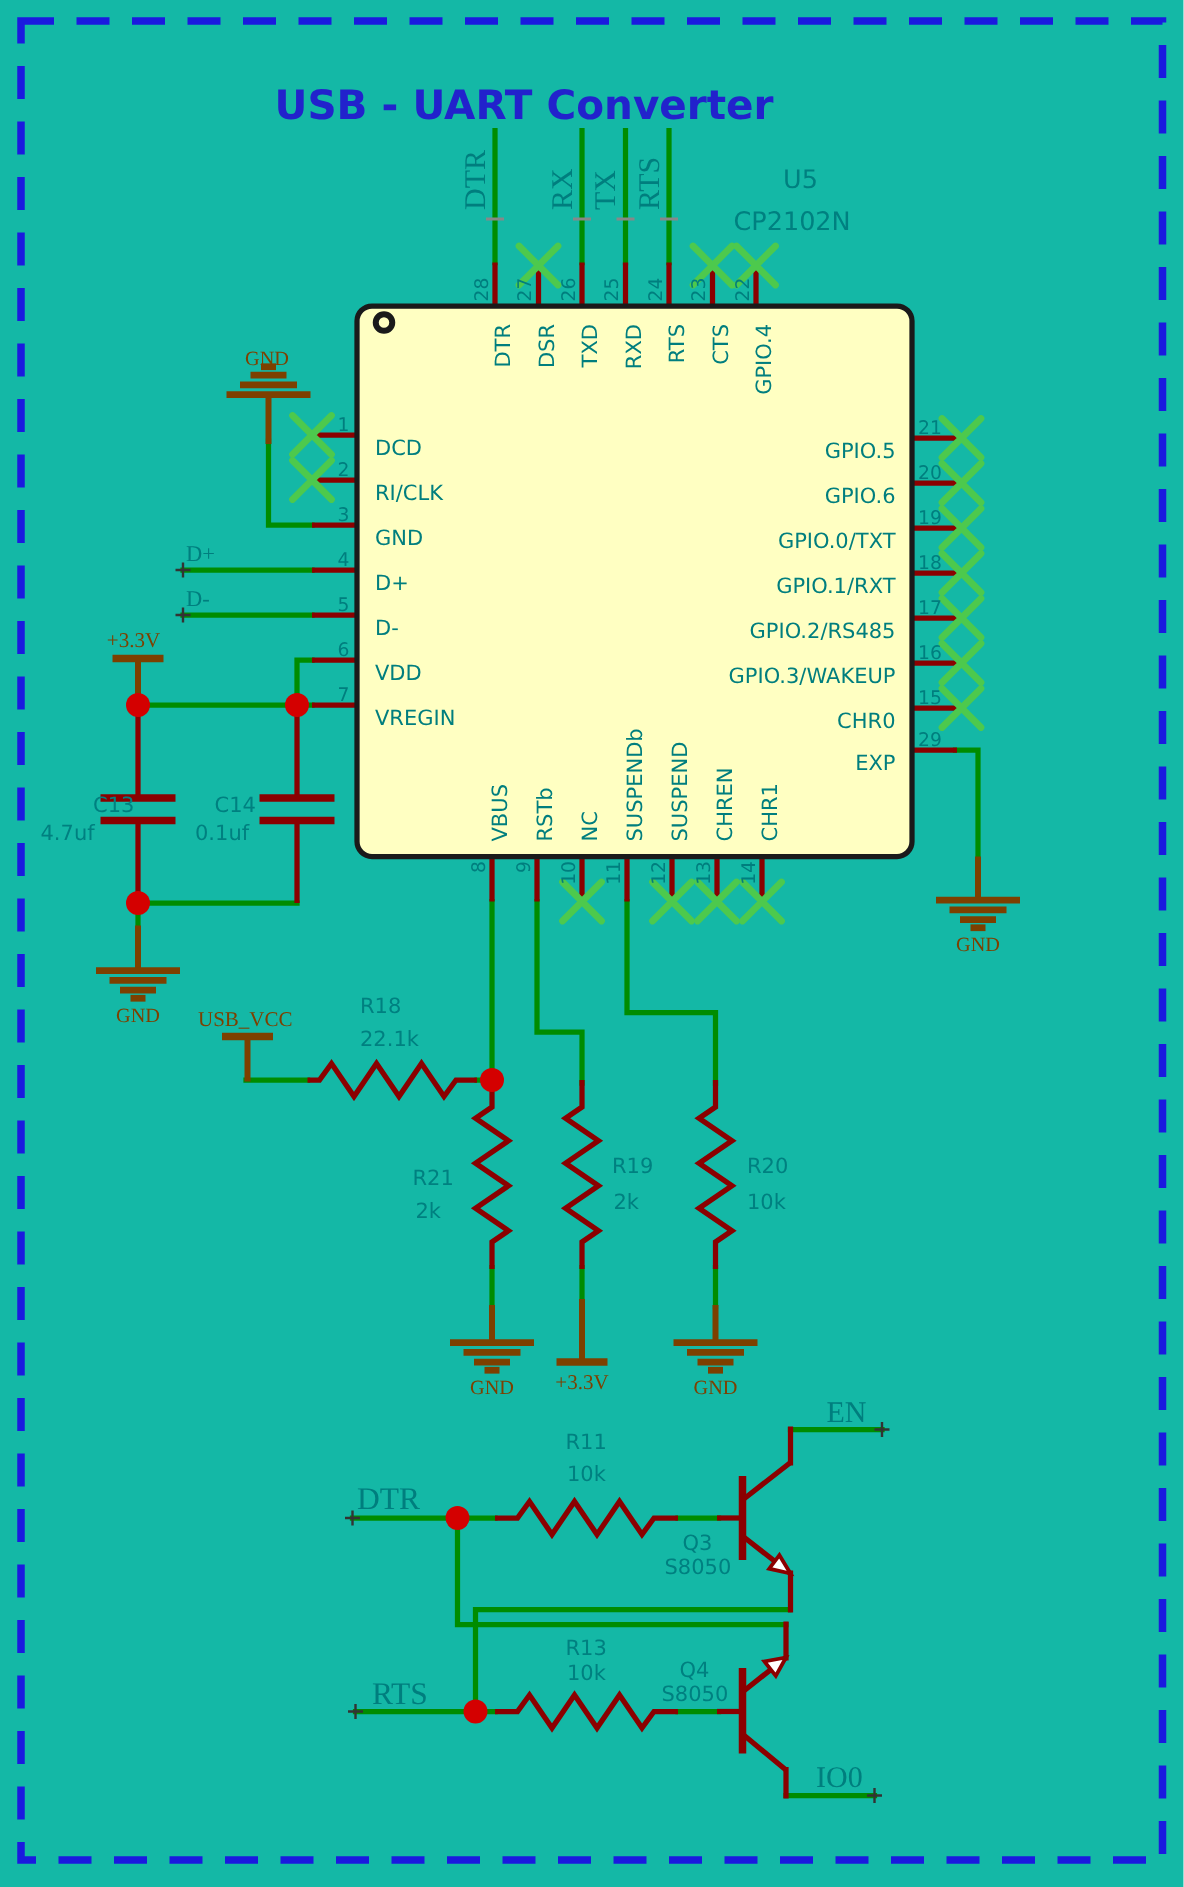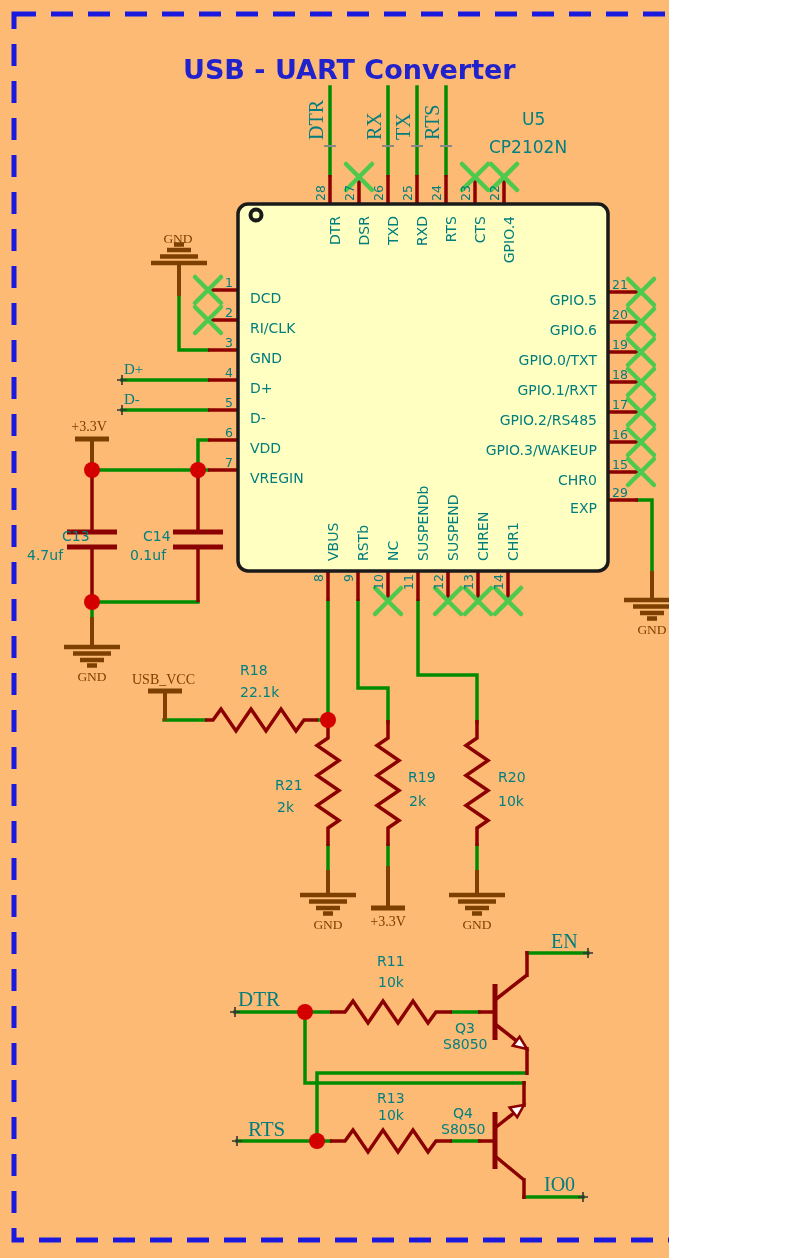--- a/index.html
+++ b/index.html
@@ -1,16 +1,16 @@
 <!DOCTYPE html>
 <html><head>
 <meta charset="utf-8">
 <style>
   html,body{margin:0;padding:0;background:#fff;}
-  #canvas{position:relative;width:669px;height:1258px;background:#fdba74;overflow:hidden;
+  #canvas{position:relative;width:789px;height:1258px;background:#14b8a6;overflow:hidden;
           font-family:"DejaVu Sans",sans-serif;}
   svg{position:absolute;left:0;top:0;}
   text{font-family:"DejaVu Sans",sans-serif;}
   .sr{font-family:"Liberation Serif",serif;}
   .pin-name{font-size:14px;fill:#007e7e;}
   .pin-num{font-size:12.5px;fill:#007e7e;}
   .ref{font-size:14px;fill:#008080;}
   .icref{font-size:17px;fill:#008080;}
   .net-lg{font-size:21px;fill:#007e7e;}
   .net-md{font-size:20px;fill:#007e7e;}

